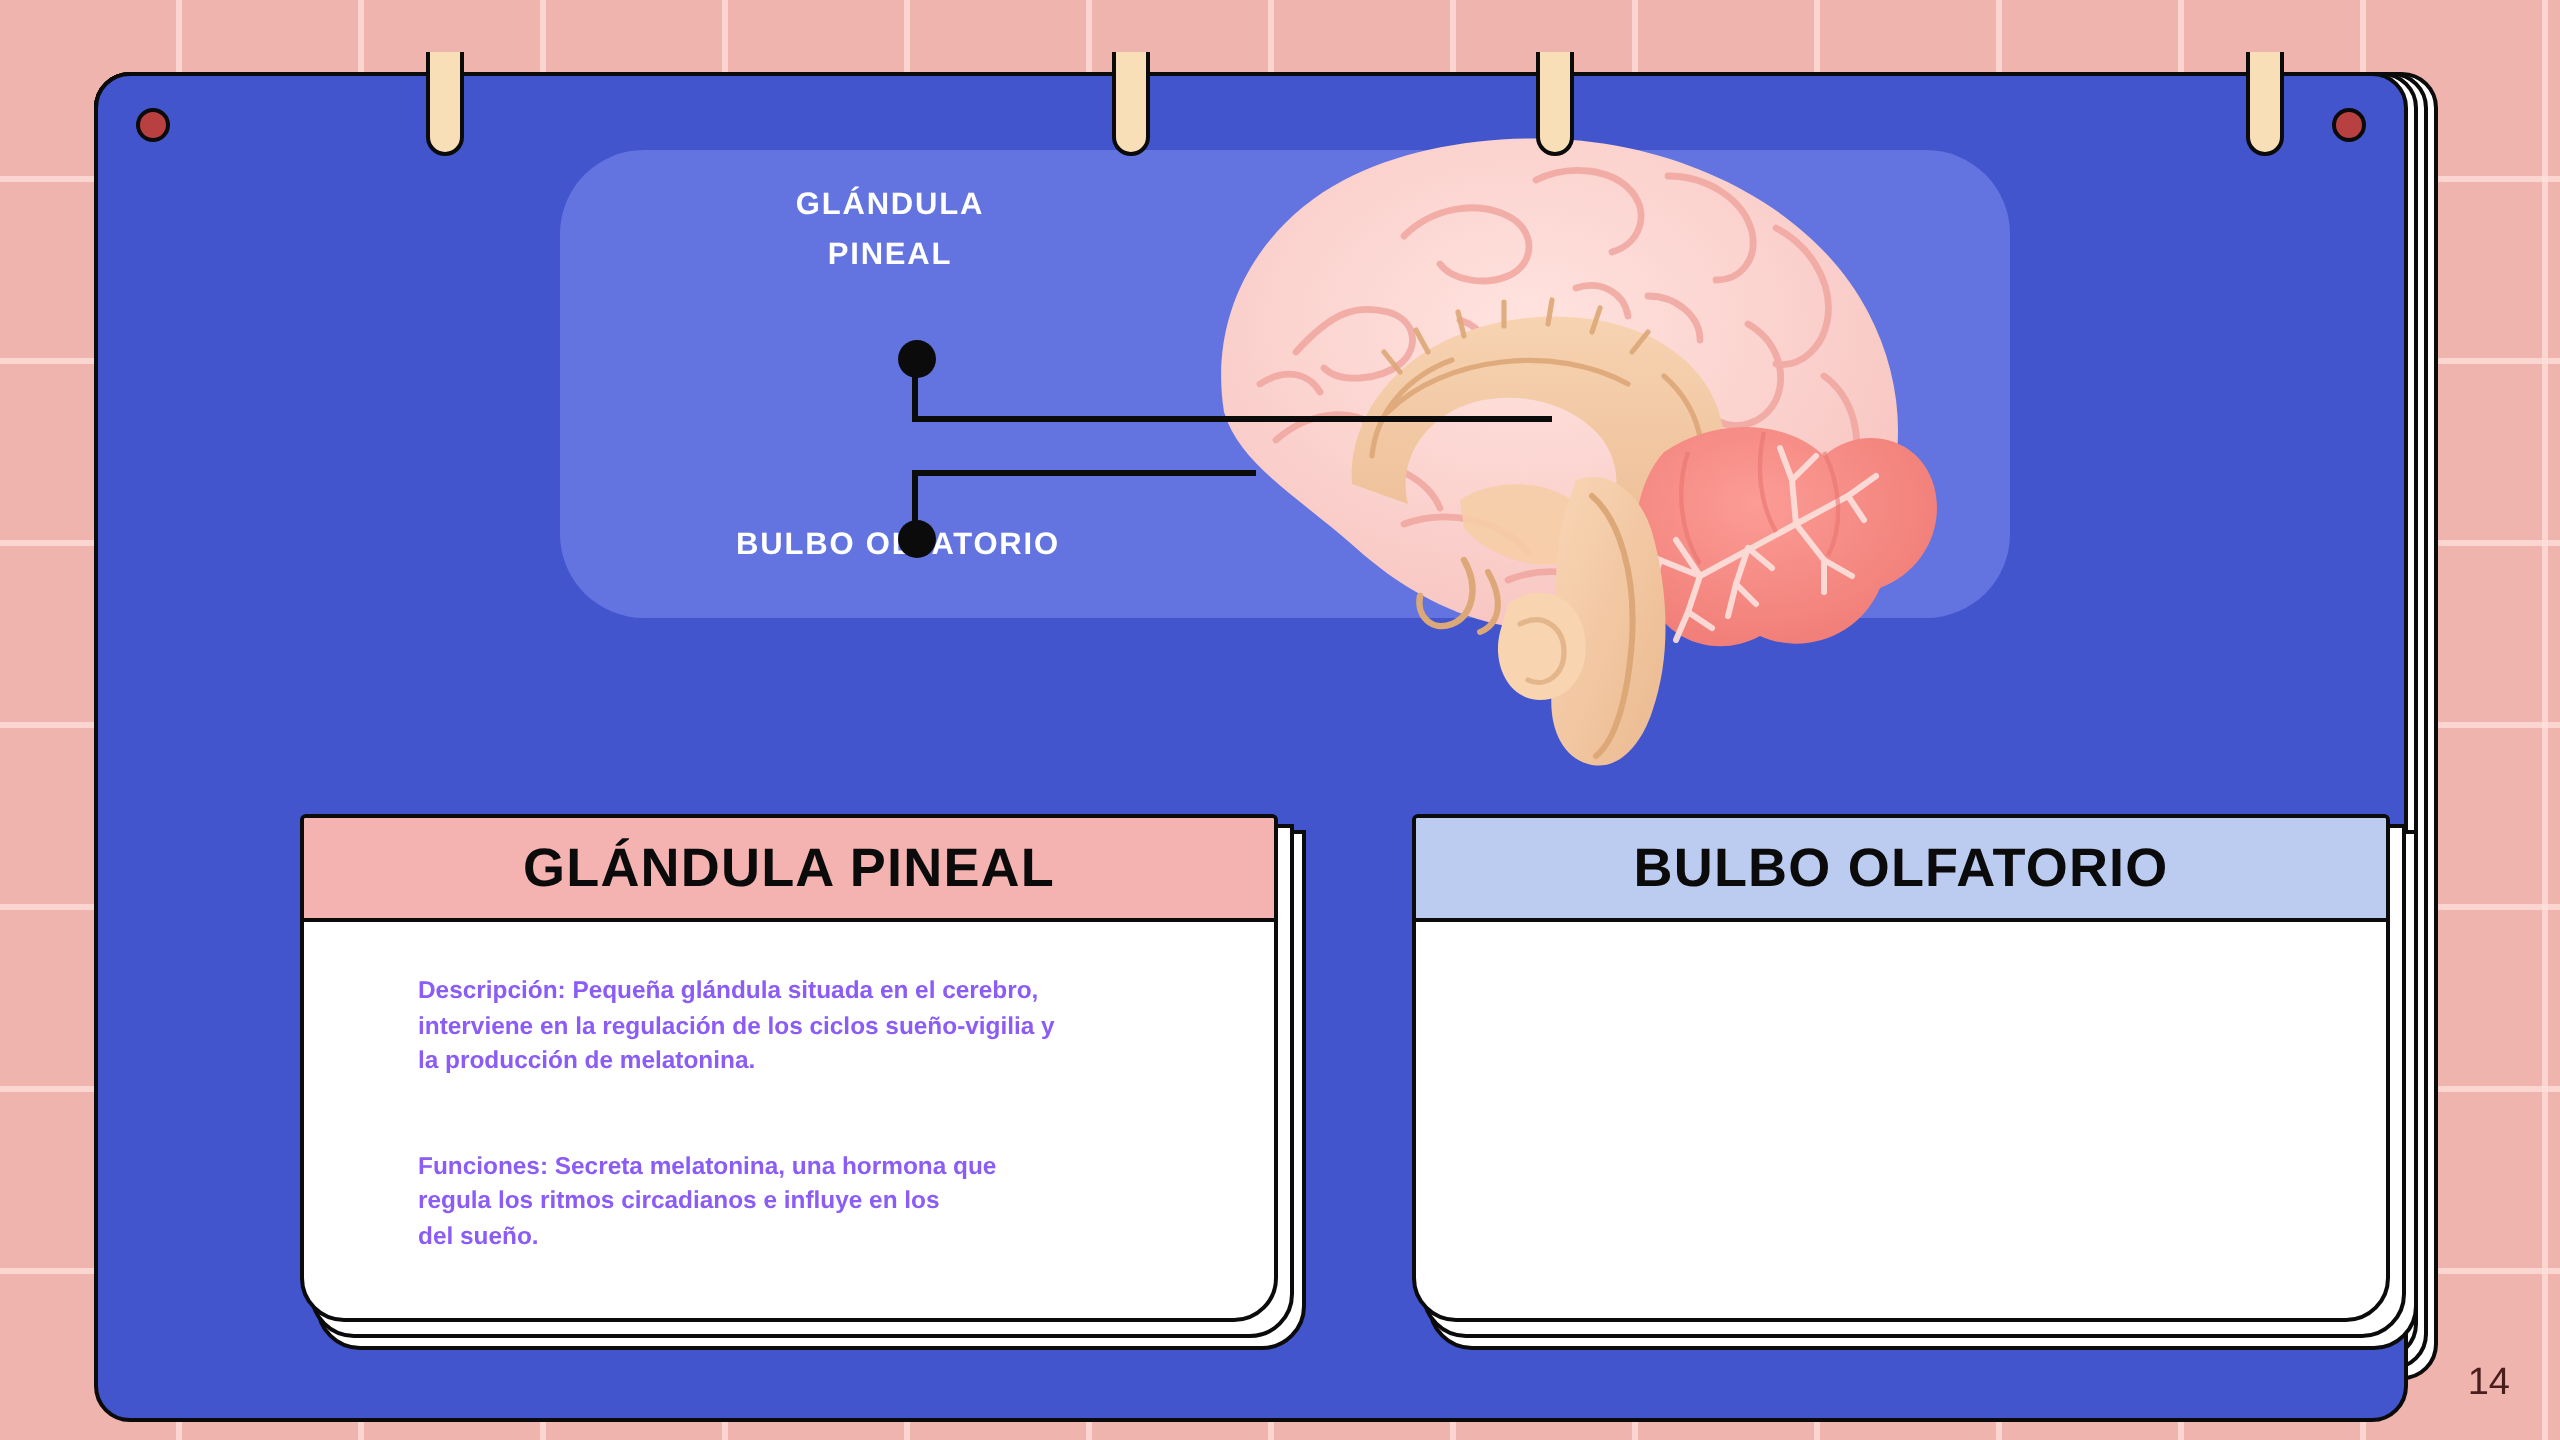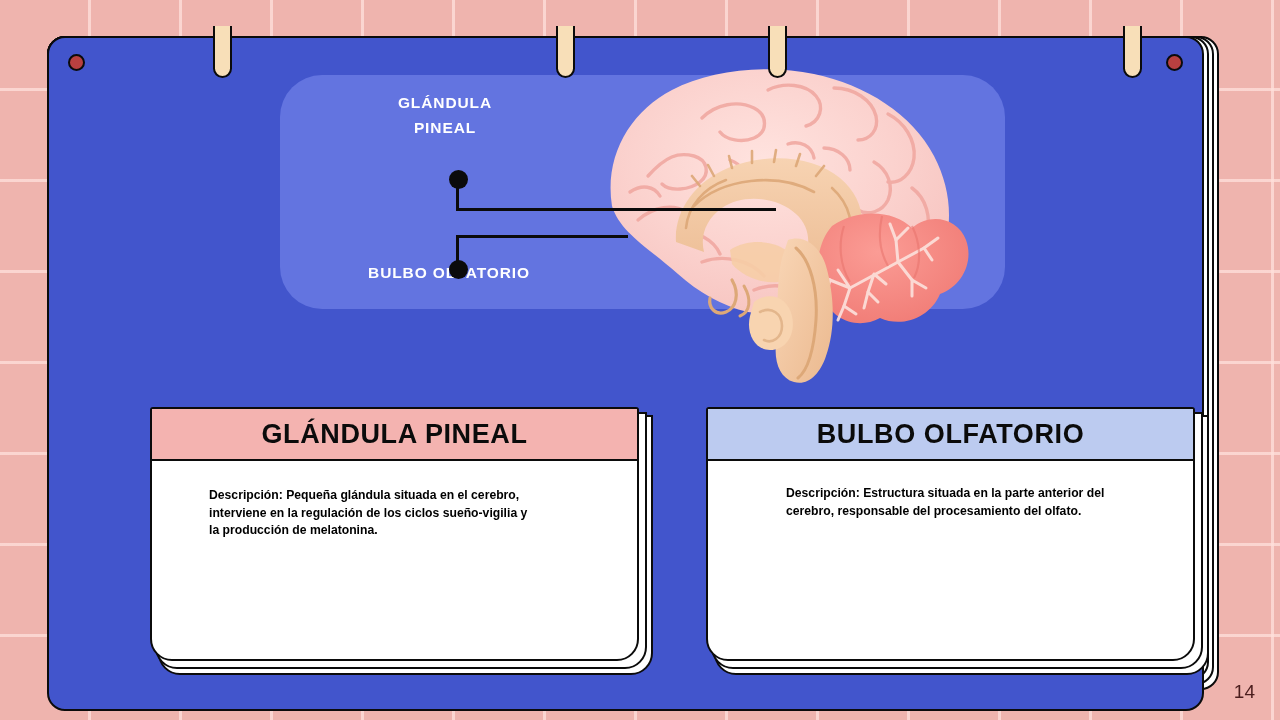--- a/index.html
+++ b/index.html
@@ -98,21 +98,21 @@
     height:52px; border-bottom:2.5px solid #0b0b0b;
     display:flex; align-items:center; justify-content:center;
     position:relative;
   }
   .card-title {
     font-size:27px; font-weight:700; color:#0b0b0b;
     letter-spacing:0.6px; white-space:nowrap;
   }
   .card-body { padding:26px 24px 0 57px; }
   .para {
-    font-size:12.2px; font-weight:700; color:#000000;
+    font-size:12.2px; font-weight:700; color:#8b5cf6;
     line-height:17.5px; white-space:pre-line;
   }
   .para + .para { margin-top:35px; }
 
   
   .pin {
     position:absolute; width:19px; height:52px;
     border-radius:10px; background:#F8DFB8;
     border:2.5px solid #0b0b0b; z-index:6;
   }
@@ -300,38 +300,39 @@
       <div class="card-shadow" id="card-left-s1"></div>
       <div class="card-shadow" id="card-left-s2"></div>
       <div class="card" id="card-left">
         <div class="card-header">
           <span class="card-title">GLÁNDULA PINEAL</span>
         </div>
         <div class="card-body">
           <p class="para">Descripción: Pequeña glándula situada en el cerebro,
 interviene en la regulación de los ciclos sueño-vigilia y
 la producción de melatonina.</p>
+          <p class="para">Funciones: Secreta melatonina, una hormona que
+regula los ritmos circadianos e influye en los
+del sueño.</p>
         </div>
       </div>
     </div>
     <div class="pin" id="pin-l1"></div>
     <div class="pin" id="pin-l2"></div>
     <div class="pin-mask" id="pinmask-l1"></div>
     <div class="pin-mask" id="pinmask-l2"></div>
 
     <div class="card-wrap" id="card-right-wrap">
       <div class="card-shadow" id="card-right-s1"></div>
       <div class="card-shadow" id="card-right-s2"></div>
       <div class="card" id="card-right">
         <div class="card-header">
           <span class="card-title">BULBO OLFATORIO</span>
         </div>
         <div class="card-body card-right-body">
-          <p class="para">Descripción: Estructura situada en la parte anterior del
-cerebro, responsable del procesamiento del olfato.</p>
         </div>
       </div>
     </div>
     <div class="pin" id="pin-r1"></div>
     <div class="pin" id="pin-r2"></div>
     <div class="pin-mask" id="pinmask-r1"></div>
     <div class="pin-mask" id="pinmask-r2"></div>
 
   </div>
 

